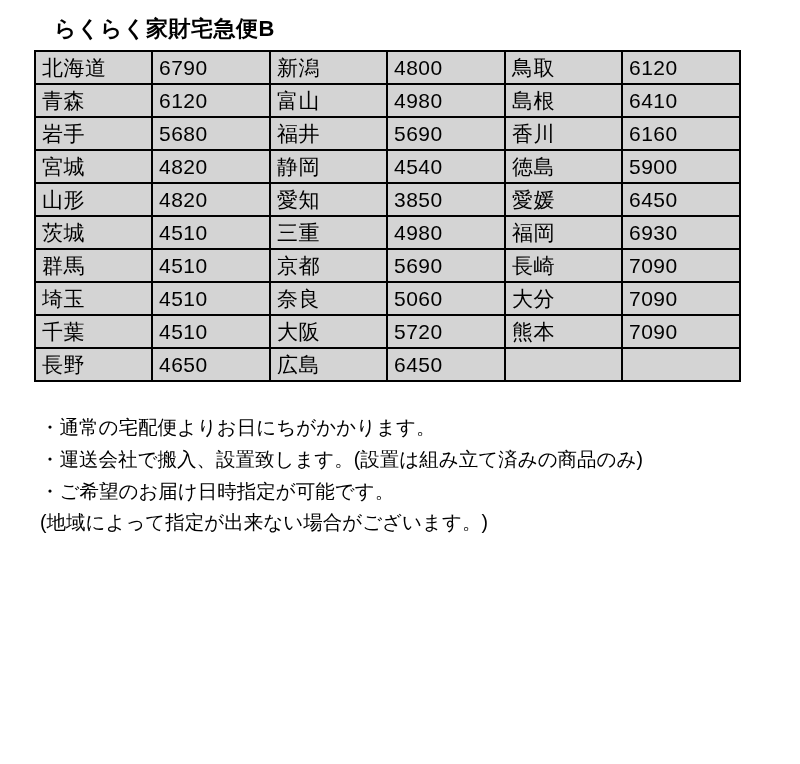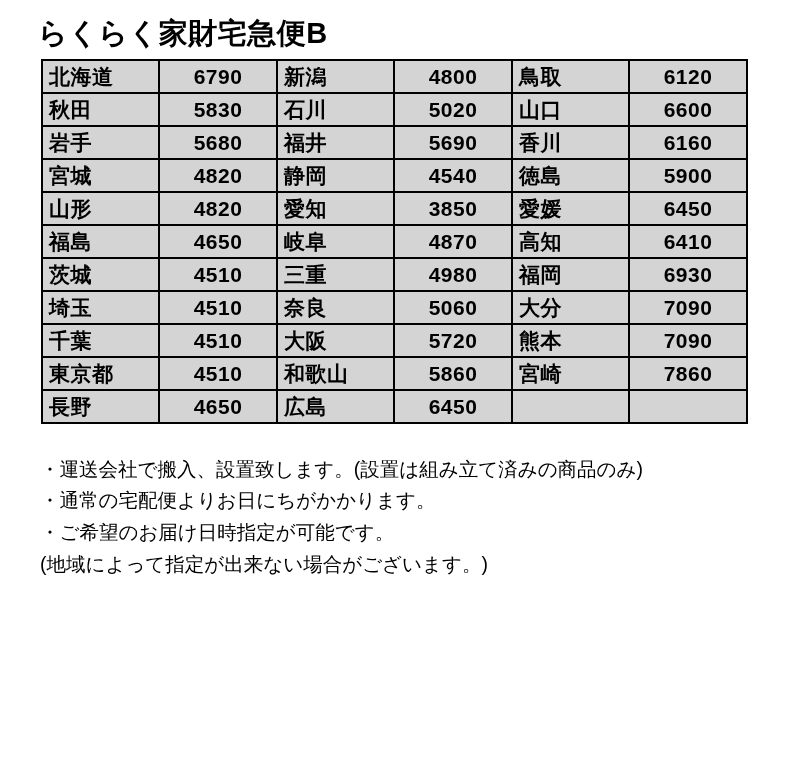--- a/index.html
+++ b/index.html
@@ -15,49 +15,48 @@
     overflow: hidden;
   }
   .page {
     position: relative;
     width: 800px;
     height: 764px;
     box-sizing: border-box;
     padding: 10px 26px 0 26px;
   }
   .title {
-    font-size: 29px;
+    font-size: 22px;
     font-weight: bold;
     letter-spacing: 0.5px;
-    margin: 6px 0 8px 12px;
+    margin: 6px 0 8px 28px;
     line-height: 1.2;
   }
   table.fee-table {
     border-collapse: collapse;
     table-layout: fixed;
     width: 706px;
-    margin-left: 15px;
-    font-weight: bold;
+    margin-left: 8px;
   }
   table.fee-table td {
     border: 2px solid #000000;
     height: 31px;
     font-size: 21px;
     padding: 0 6px;
     background: #d4d4d4;
     line-height: 1;
     white-space: nowrap;
     overflow: hidden;
   }
   td.pref {
     text-align: left;
     letter-spacing: 0.5px;
   }
   td.fee {
-    text-align: center;
+    text-align: left;
     letter-spacing: 0.5px;
   }
   td.empty {
     background: #ffffff;
     border: 2px solid #000000;
   }
   td.blank-cell {
     background: #ffffff;
     border: none;
   }
@@ -93,26 +92,26 @@
     <tbody>
       <tr>
         <td class="pref">北海道</td>
         <td class="fee">6790</td>
         <td class="pref">新潟</td>
         <td class="fee">4800</td>
         <td class="pref">鳥取</td>
         <td class="fee">6120</td>
       </tr>
       <tr>
-        <td class="pref">秋田</td>
-        <td class="fee">5830</td>
-        <td class="pref">石川</td>
-        <td class="fee">5020</td>
-        <td class="pref">山口</td>
-        <td class="fee">6600</td>
+        <td class="pref">青森</td>
+        <td class="fee">6120</td>
+        <td class="pref">富山</td>
+        <td class="fee">4980</td>
+        <td class="pref">島根</td>
+        <td class="fee">6410</td>
       </tr>
       <tr>
         <td class="pref">岩手</td>
         <td class="fee">5680</td>
         <td class="pref">福井</td>
         <td class="fee">5690</td>
         <td class="pref">香川</td>
         <td class="fee">6160</td>
       </tr>
       <tr>
@@ -125,71 +124,63 @@
       </tr>
       <tr>
         <td class="pref">山形</td>
         <td class="fee">4820</td>
         <td class="pref">愛知</td>
         <td class="fee">3850</td>
         <td class="pref">愛媛</td>
         <td class="fee">6450</td>
       </tr>
       <tr>
-        <td class="pref">福島</td>
-        <td class="fee">4650</td>
-        <td class="pref">岐阜</td>
-        <td class="fee">4870</td>
-        <td class="pref">高知</td>
-        <td class="fee">6410</td>
-      </tr>
-      <tr>
         <td class="pref">茨城</td>
         <td class="fee">4510</td>
         <td class="pref">三重</td>
         <td class="fee">4980</td>
         <td class="pref">福岡</td>
         <td class="fee">6930</td>
+      </tr>
+      <tr>
+        <td class="pref">群馬</td>
+        <td class="fee">4510</td>
+        <td class="pref">京都</td>
+        <td class="fee">5690</td>
+        <td class="pref">長崎</td>
+        <td class="fee">7090</td>
       </tr>
       <tr>
         <td class="pref">埼玉</td>
         <td class="fee">4510</td>
         <td class="pref">奈良</td>
         <td class="fee">5060</td>
         <td class="pref">大分</td>
         <td class="fee">7090</td>
       </tr>
       <tr>
         <td class="pref">千葉</td>
         <td class="fee">4510</td>
         <td class="pref">大阪</td>
         <td class="fee">5720</td>
         <td class="pref">熊本</td>
         <td class="fee">7090</td>
       </tr>
       <tr>
-        <td class="pref">東京都</td>
-        <td class="fee">4510</td>
-        <td class="pref">和歌山</td>
-        <td class="fee">5860</td>
-        <td class="pref">宮崎</td>
-        <td class="fee">7860</td>
-      </tr>
-      <tr>
         <td class="pref">長野</td>
         <td class="fee">4650</td>
         <td class="pref">広島</td>
         <td class="fee empty">6450</td>
         <td class="blank-cell"></td>
         <td class="blank-cell"></td>
       </tr>
     </tbody>
   </table>
 
   <div class="notes">
+    <div>・通常の宅配便よりお日にちがかかります。</div>
     <div>・運送会社で搬入、設置致します。(設置は組み立て済みの商品のみ)</div>
-    <div>・通常の宅配便よりお日にちがかかります。</div>
     <div>・ご希望のお届け日時指定が可能です。</div>
     <div>(地域によって指定が出来ない場合がございます。)</div>
 
   </div>
 
 </div>
 
 </body></html>

